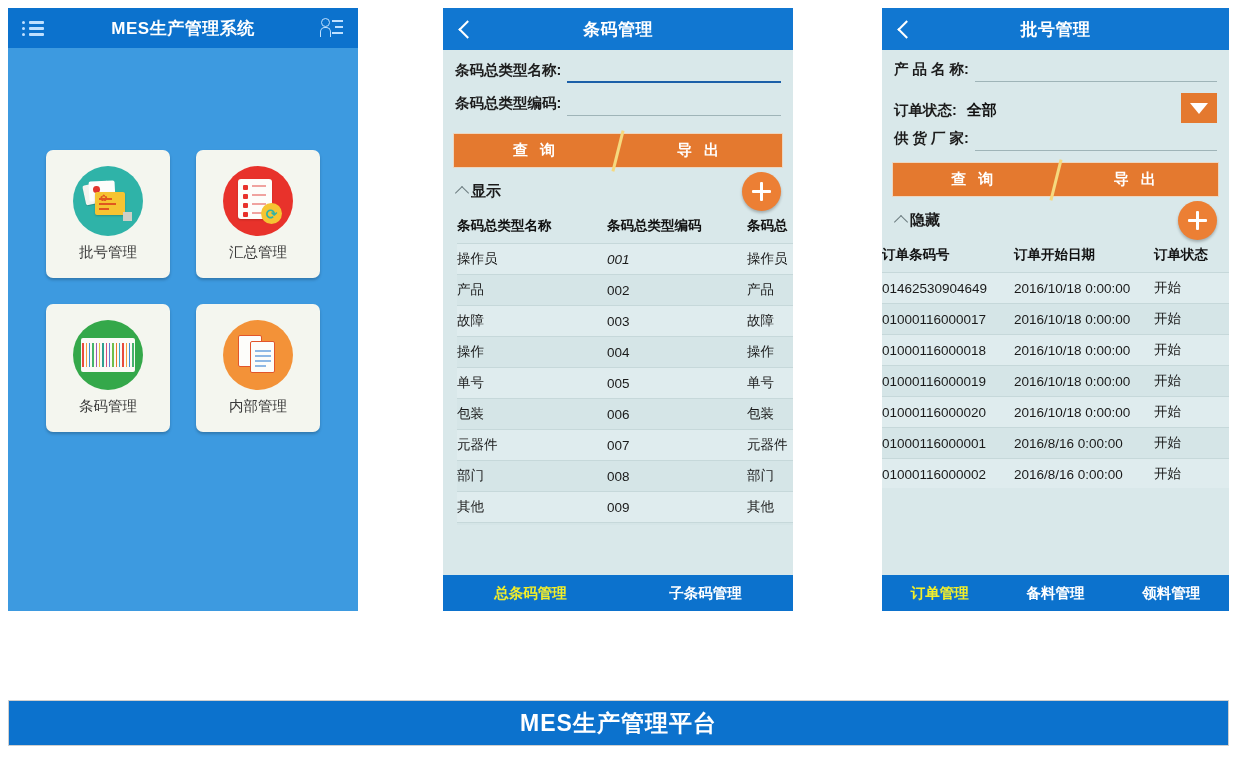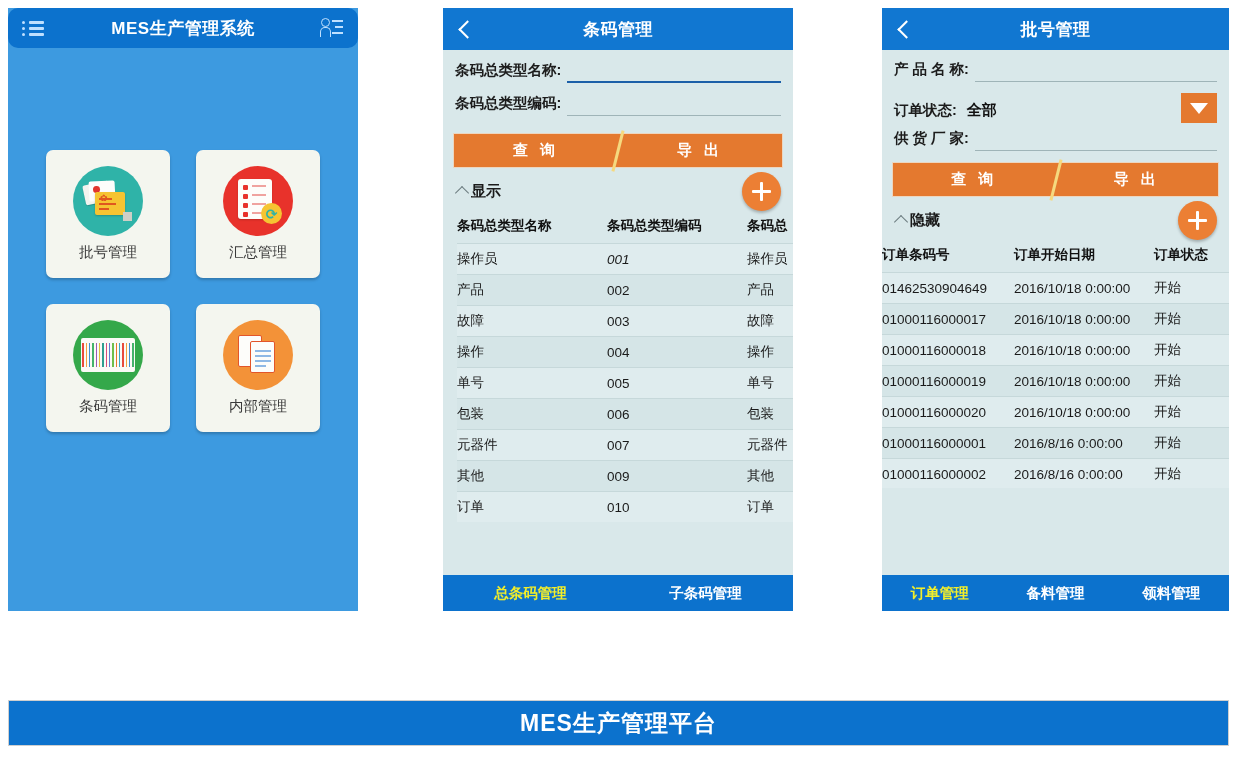--- a/index.html
+++ b/index.html
@@ -16,21 +16,21 @@
   .phone-hdr{
     height:42px;background:#1177d1;position:relative;
     display:flex;align-items:center;justify-content:center;
   }
   .phone-hdr .title{
     color:#ffffff;font-size:17px;font-weight:bold;letter-spacing:.5px;
   }
 
   
   #panel-home{left:8px;top:8px;width:350px;height:603px;background:#3d9ae0;}
-  #panel-home .phone-hdr{background:#0c72cd;height:40px;border-radius:10px;}
+  #panel-home .phone-hdr{background:#0c72cd;height:40px;}
   #panel-home .phone-hdr .title{font-size:17px;}
   .hdr-icon{
     position:absolute;top:0;height:40px;display:flex;align-items:center;
     cursor:pointer;
   }
   .hdr-icon.left{left:14px;}
   .hdr-icon.right{right:14px;}
   .ico-list{width:22px;height:16px;position:relative;}
   .ico-list i{position:absolute;left:0;width:3px;height:3px;background:#bfe0ff;border-radius:50%;}
   .ico-list b{position:absolute;left:7px;width:15px;height:2.5px;background:#bfe0ff;border-radius:1px;}
@@ -383,20 +383,25 @@
               <td style="width: 150px;">包装</td>
               <td style="width: 140px;">006</td>
               <td style="width: 90px;">包装</td>
             </tr>
             <tr>
               <td style="width: 150px;">元器件</td>
               <td style="width: 140px;">007</td>
               <td style="width: 90px;">元器件</td>
             </tr>
             <tr>
+              <td style="width: 150px;">部门</td>
+              <td style="width: 140px;">008</td>
+              <td style="width: 90px;">部门</td>
+            </tr>
+            <tr>
               <td style="width: 150px;">其他</td>
               <td style="width: 140px;">009</td>
               <td style="width: 90px;">其他</td>
             </tr>
             <tr>
               <td style="width: 150px;">订单</td>
               <td style="width: 140px;">010</td>
               <td style="width: 90px;">订单</td>
             </tr>
           </tbody>

